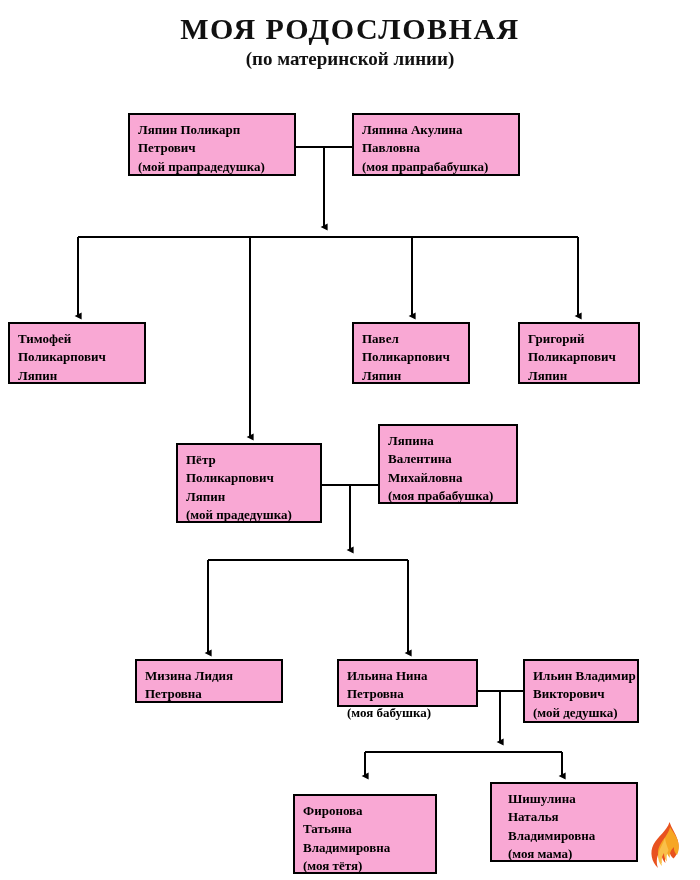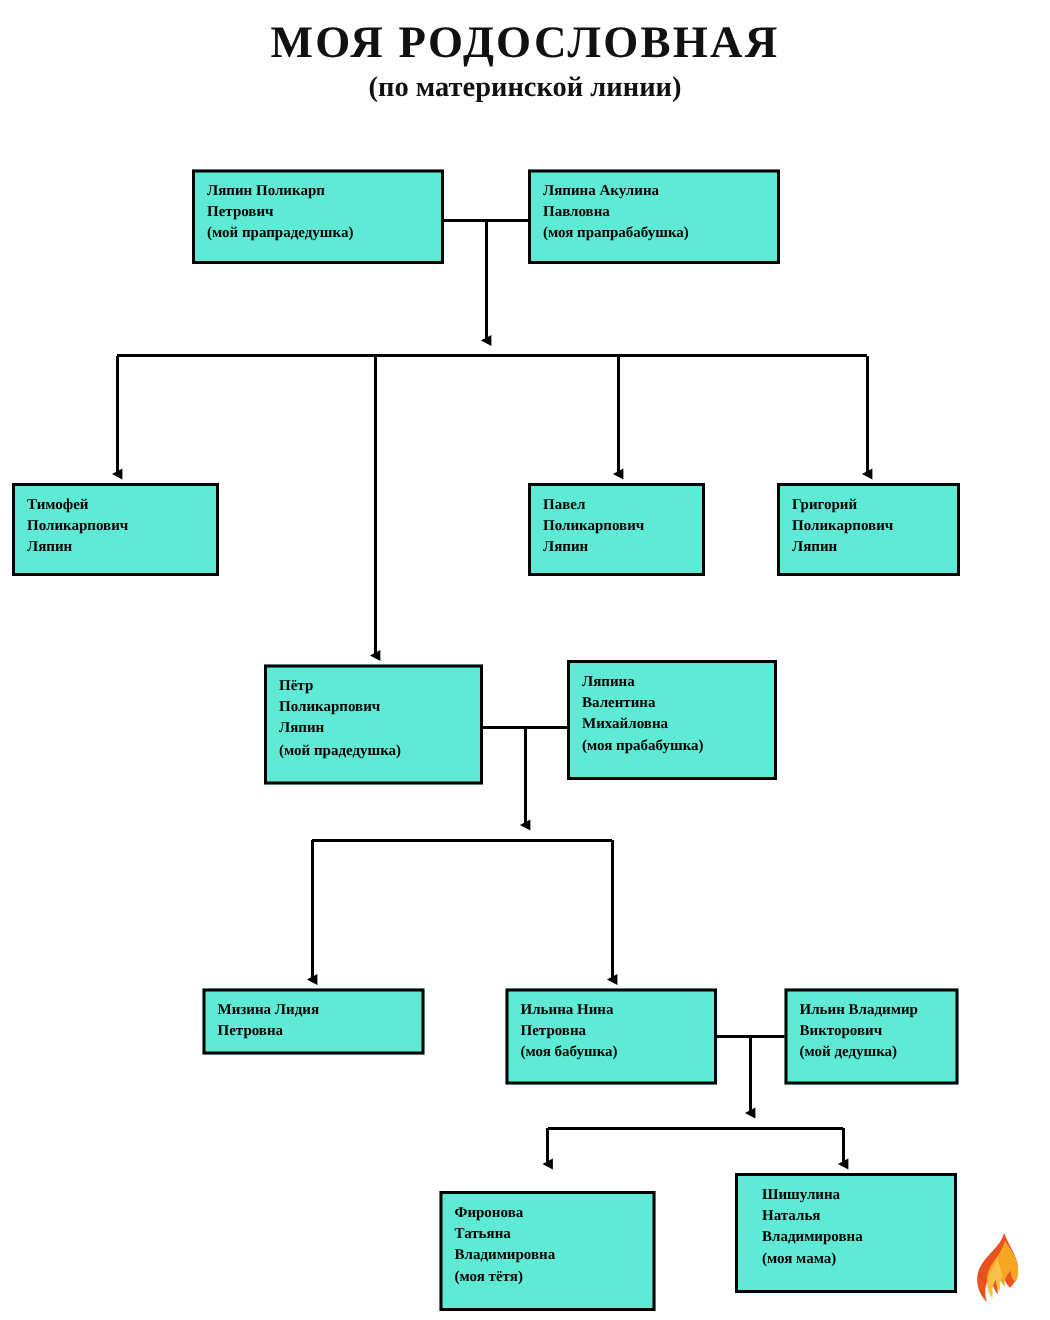--- a/index.html
+++ b/index.html
@@ -49,24 +49,24 @@
     width: 700px;
     height: 880px;
     pointer-events: none;
   }
 
   
   .node {
     position: absolute;
     box-sizing: border-box;
     border: 2px solid #000000;
-    background: #5eead4;
+    background: #f9a8d4;
     padding: 6px 7px 5px 8px;
     font-family: "Liberation Serif", "DejaVu Serif", serif;
-    font-size: 10px;
+    font-size: 13px;
     font-weight: bold;
     color: #000000;
     line-height: 1.42;
     z-index: 3;
   }
   .node .ln {
     display: block;
     white-space: nowrap;
   }
   .node .ln.rel {
@@ -156,33 +156,33 @@
     <span class="ln">Ляпин</span>
   </div>
 
   <div class="node" style="left:176px; top:443px; width:146px; height:80px;">
     <span class="ln">Пётр</span>
     <span class="ln">Поликарпович</span>
     <span class="ln">Ляпин</span>
     <span class="ln rel">(мой прадедушка)</span>
   </div>
 
-  <div class="node" style="left:378px; top:440px; width:140px; height:80px;">
+  <div class="node" style="left:378px; top:424px; width:140px; height:80px;">
     <span class="ln">Ляпина</span>
     <span class="ln">Валентина</span>
     <span class="ln">Михайловна</span>
     <span class="ln rel">(моя прабабушка)</span>
   </div>
 
   <div class="node" style="left:135px; top:659px; width:148px; height:44px;">
     <span class="ln">Мизина Лидия</span>
     <span class="ln">Петровна</span>
   </div>
 
-  <div class="node" style="left:337px; top:659px; width:141px; height:64px;">
+  <div class="node" style="left:337px; top:659px; width:141px; height:48px;">
     <span class="ln">Ильина Нина</span>
     <span class="ln">Петровна</span>
     <span class="ln rel">(моя бабушка)</span>
   </div>
 
   <div class="node" style="left:523px; top:659px; width:116px; height:64px;">
     <span class="ln">Ильин Владимир</span>
     <span class="ln">Викторович</span>
     <span class="ln rel">(мой дедушка)</span>
   </div>

